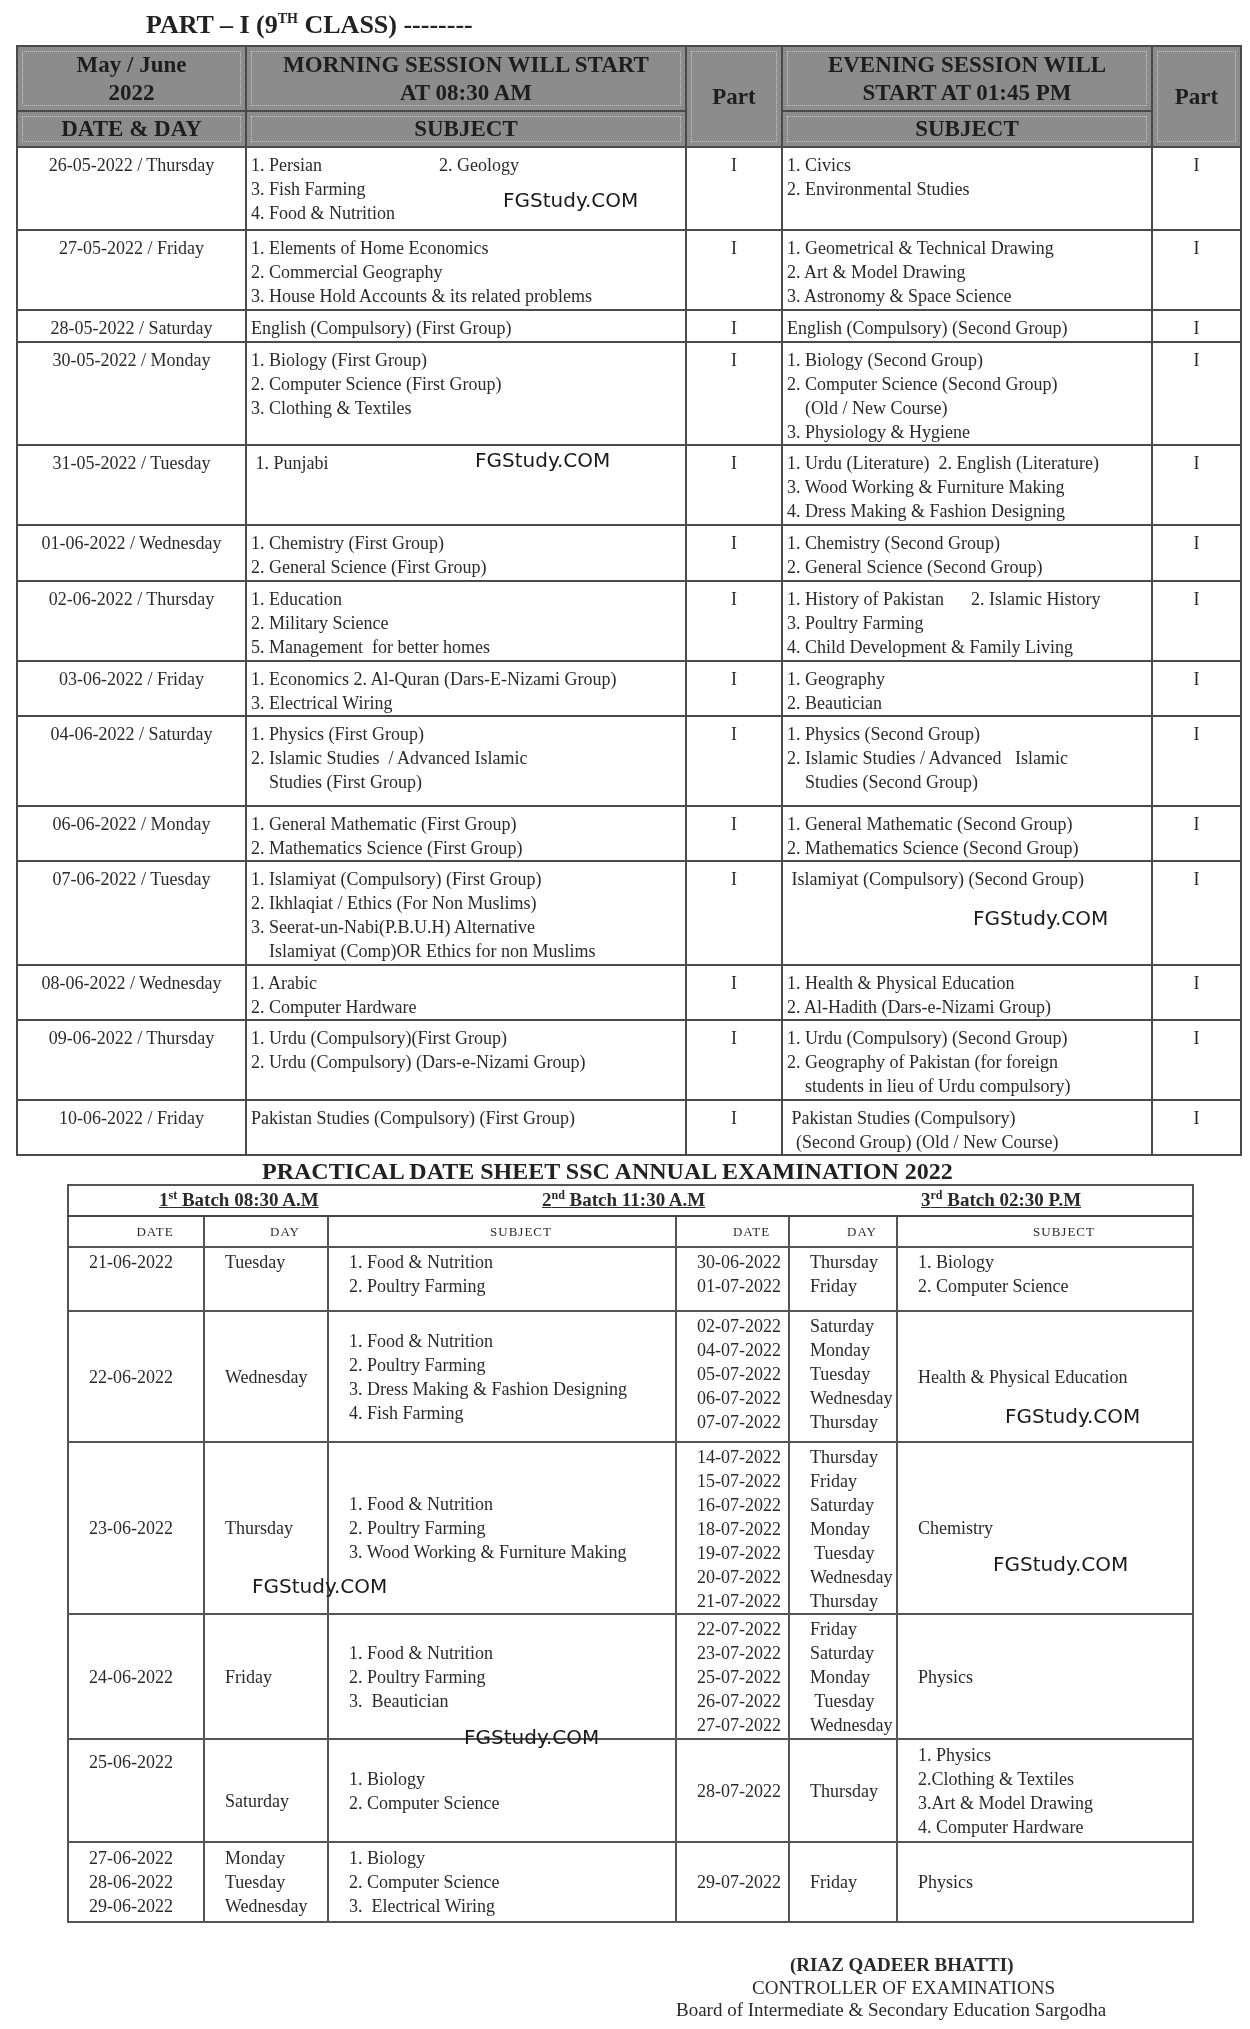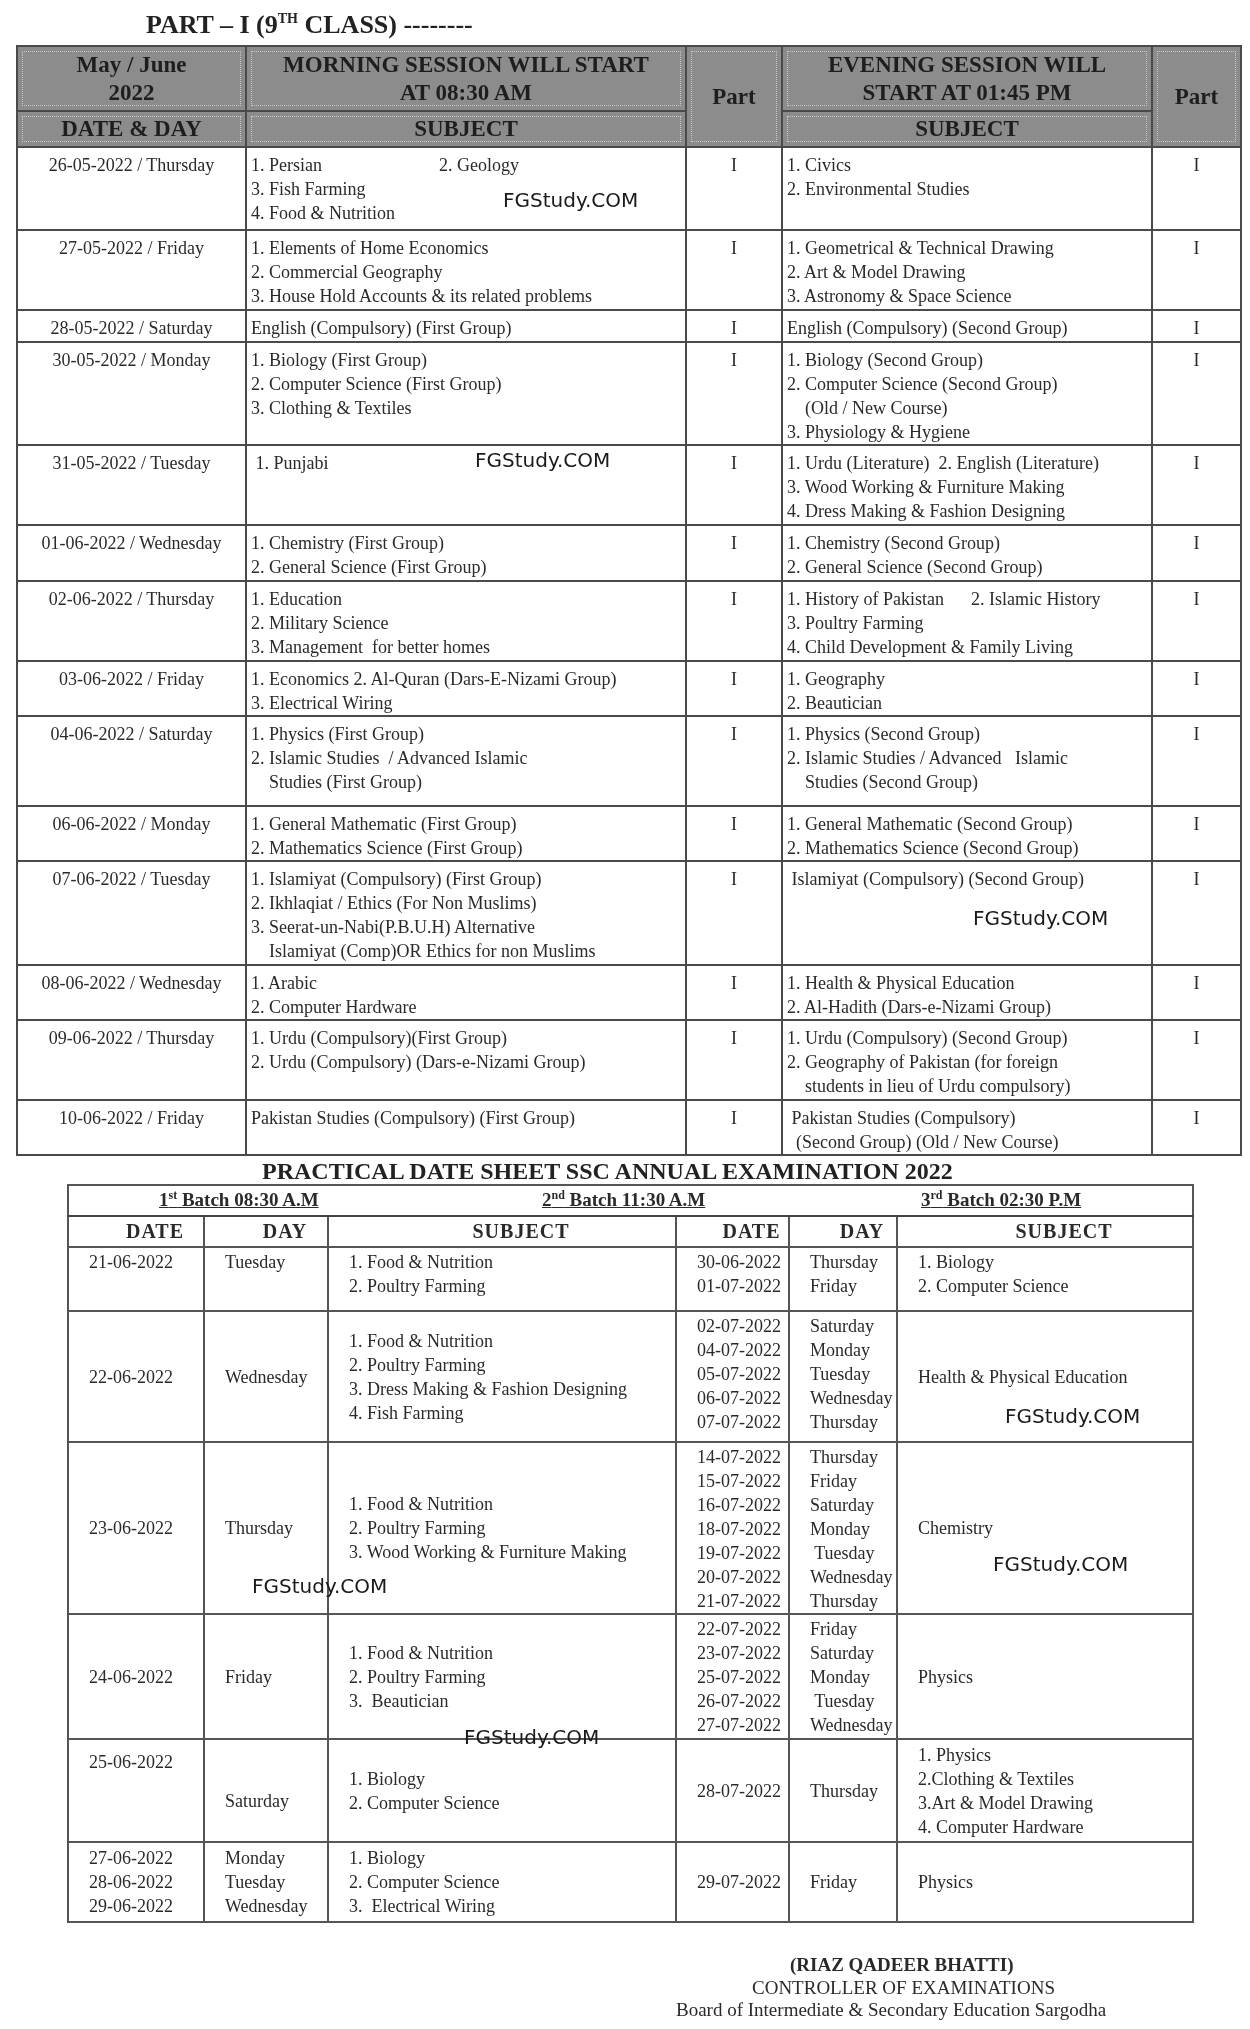--- a/index.html
+++ b/index.html
@@ -20,21 +20,21 @@
   .main td.subj { padding: 5px 4px 0 4px; position: relative; }
   .line { display: block; white-space: pre; }
   .wm { position: absolute; font-family: "DejaVu Sans", "Liberation Sans", sans-serif; font-size: 20px; color: #1a1a1a; white-space: nowrap; }
 
   .prac-title { position: absolute; top: 1158px; left: 262px; font-weight: bold; font-size: 24px; color: #222; white-space: nowrap; }
   .prac { position: absolute; left: 67px; top: 1184px; width: 1125px; }
   .prac td, .prac th { border: 2px solid #555; padding: 0; }
   .prac .batchrow td { height: 29px; border-bottom: 2px solid #444; font-weight: bold; font-size: 19px; vertical-align: middle; padding-left: 19px; }
   .prac .batch { text-decoration: underline; position: absolute; white-space: nowrap; }
   .prac .batch sup { font-size: 12px; }
-  .prac th { font-weight: bold; font-size: 20px; letter-spacing: 1px; height: 29px; text-align: center; background: #fff; padding-left: 38px; }
+  .prac th { font-weight: normal; font-size: 13px; letter-spacing: 1px; height: 29px; text-align: center; background: #fff; padding-left: 38px; }
   .prac td.c { font-size: 18px; line-height: 24px; vertical-align: middle; padding-left: 20px; }
   .prac td.t { vertical-align: top; padding-top: 2px; }
 
   .sign { position: absolute; left: 0; width: 1250px; text-align: center; }
   .sign .name { position: absolute; left: 790px; top: 1954px; font-weight: bold; font-size: 19px; }
   .sign .role { position: absolute; left: 752px; top: 1977px; font-size: 19px; }
   .sign .board { position: absolute; left: 676px; top: 1999px; font-size: 19px; }
 </style>
 </head>
 <body>
@@ -158,21 +158,21 @@
           <span class="line">1. Chemistry (Second Group)</span>
           <span class="line">2. General Science (Second Group)</span>
         </td>
         <td class="part">I</td>
       </tr>
       <tr style="height: 80px;">
         <td class="date">02-06-2022 / Thursday</td>
         <td class="subj">
           <span class="line">1. Education</span>
           <span class="line">2. Military Science</span>
-          <span class="line">3. Management  for better homes</span>
+          <span class="line">5. Management  for better homes</span>
         </td>
         <td class="part">I</td>
         <td class="subj">
           <span class="line">1. History of Pakistan      2. Islamic History</span>
           <span class="line">3. Poultry Farming</span>
           <span class="line">4. Child Development &amp; Family Living</span>
         </td>
         <td class="part">I</td>
       </tr>
       <tr style="height: 55px;">

